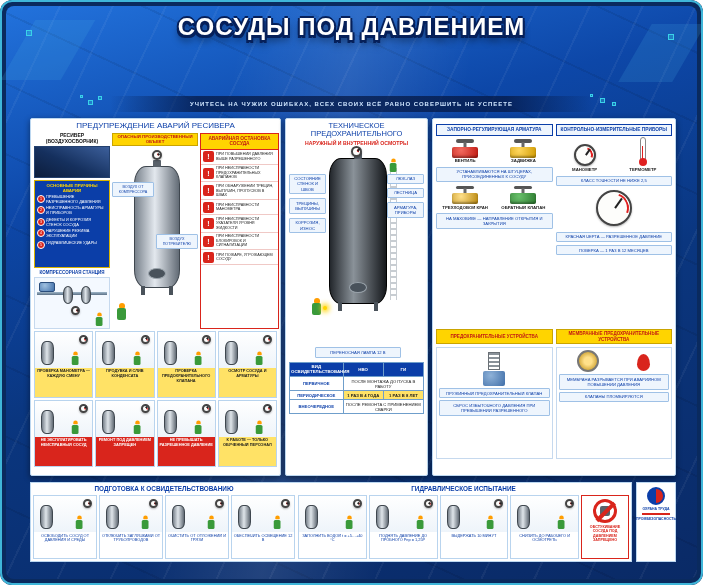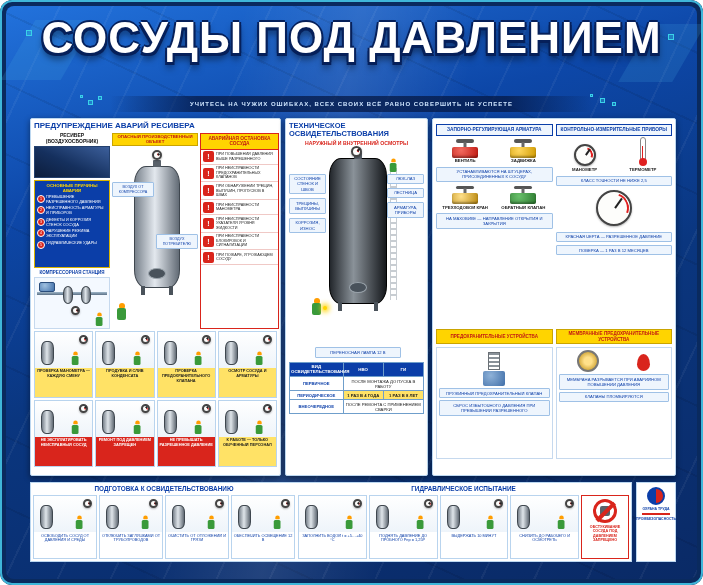--- a/index.html
+++ b/index.html
@@ -13,34 +13,34 @@
     background:linear-gradient(165deg,#2272dc 0%,#0d47a8 28%,#0a367f 55%,#0a2a66 100%)}
   .bg::before{content:"";position:absolute;inset:0;border-radius:8px;
     background:repeating-linear-gradient(115deg,rgba(255,255,255,.05) 0 2px,transparent 2px 48px),
       repeating-linear-gradient(25deg,rgba(0,0,0,.07) 0 2px,transparent 2px 64px)}
   .bg::after{content:"";position:absolute;inset:0;border-radius:8px;
     background:linear-gradient(100deg,transparent 30%,rgba(255,255,255,.10) 45%,transparent 60%)}
   .skew{position:absolute;background:rgba(70,170,230,.18);transform:skewX(-30deg)}
   .sq{position:absolute;border:1px solid #39d2e8;background:rgba(57,210,232,.3);z-index:3}
 
   .title{position:absolute;top:13px;left:0;right:0;text-align:center;z-index:4;
-    font-size:44px;font-weight:bold;color:#fff;letter-spacing:1px;
+    font-size:24px;font-weight:bold;color:#fff;letter-spacing:1px;
     text-shadow:-2px 0 0 #06205a,2px 0 0 #06205a,0 -2px 0 #06205a,0 2px 0 #06205a,
       2px 3px 0 #06205a,-2px 3px 0 #06205a,0 6px 7px rgba(0,0,0,.55)}
   .subtitle{position:absolute;top:54px;left:0;right:0;text-align:center;z-index:4;
     font-size:20px;font-weight:bold;color:#fff;letter-spacing:4px;
     text-shadow:-1px 0 0 #06205a,1px 0 0 #06205a,0 -1px 0 #06205a,0 2px 0 #06205a,0 4px 5px rgba(0,0,0,.5)}
   .motto-band{position:absolute;top:96px;left:110px;right:110px;height:16px;z-index:4;
     background:linear-gradient(90deg,transparent,rgba(5,25,70,.75) 18% 82%,transparent);
     display:flex;align-items:center;justify-content:center}
   .motto{font-size:6px;font-weight:bold;color:#cfe6ff;letter-spacing:1px;text-align:center}
 
   .panel{position:absolute;background:#fff;border:1px solid #bcd7f0;border-radius:2px;
     overflow:hidden;z-index:5;box-shadow:0 2px 6px rgba(0,0,0,.45);padding:3px}
-  .p-title{color:#0b3ea8;font-weight:bold;text-align:left;line-height:1.1}
+  .p-title{color:#0b3ea8;font-weight:normal;text-align:center;line-height:1.1}
   .chip{border:1px solid #9fc1e6;background:#eef5fd;color:#0b3ea8;font-size:4.2px;
     line-height:1.25;text-align:center;padding:1.5px 2px;border-radius:1px}
   .band{background:#ffd400;border:1px solid #caa400;color:#c21a12;font-weight:bold;
     font-size:4.6px;display:flex;align-items:center;justify-content:center;text-align:center;
     line-height:1.1;padding:1px}
 
   
   .vessel{position:absolute;background:linear-gradient(90deg,#79828c,#e3e8ee 45%,#636c76);
     border:1px solid #3f474f;border-radius:12px/18px}
   .vessel.dark{background:linear-gradient(90deg,#23272c,#8a9299 42%,#15181c);border-color:#000}
@@ -358,21 +358,21 @@
           <div class="mini-vessel" style="left:6px;bottom:3px;width:13px;height:24px"></div>
           <div class="worker small" style="right:10px;bottom:3px"></div>
           <div class="gauge" style="right:4px;top:3px;width:9px;height:9px"></div>
         </div>
         <div class="scene-cap">К РАБОТЕ — ТОЛЬКО ОБУЧЕННЫЙ ПЕРСОНАЛ</div>
       </div>
       </div>
   </div>
 
   <div class="panel" style="left:285px;top:118px;width:143px;height:358px">
-    <div class="p-title" style="font-size:7.5px">ТЕХНИЧЕСКОЕ ОСВИДЕТЕЛЬСТВОВАНИЯ</div>
+    <div class="p-title" style="font-size:7.5px">ТЕХНИЧЕСКОЕ ПРЕДОХРАНИТЕЛЬНОГО</div>
     <div class="p2-sub">НАРУЖНЫЙ И ВНУТРЕННИЙ ОСМОТРЫ</div>
 
     <div class="p2-diagram">
       <div class="vessel dark" style="left:40px;top:12px;width:58px;height:146px">
         <div class="nozzle"></div>
         <div class="manhole" style="bottom:10px"></div>
         <div class="leg" style="left:8px"></div>
         <div class="leg" style="right:8px"></div>
       </div>
       <div class="ladder" style="left:101px;top:22px;height:132px"></div>

